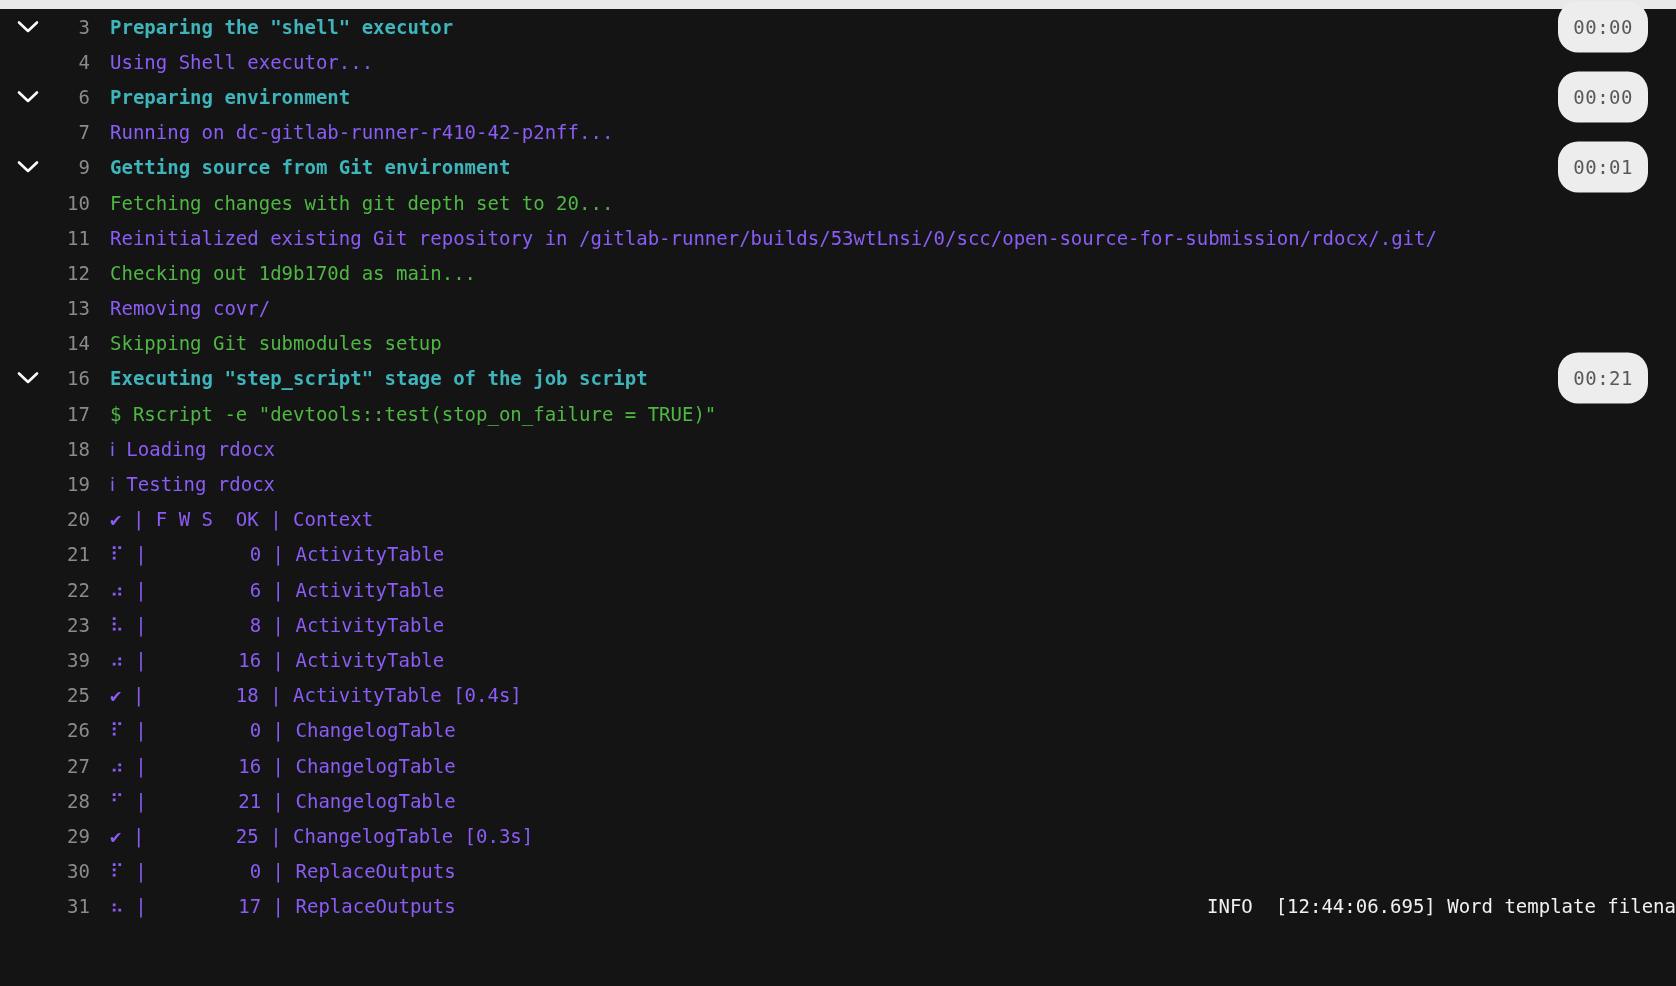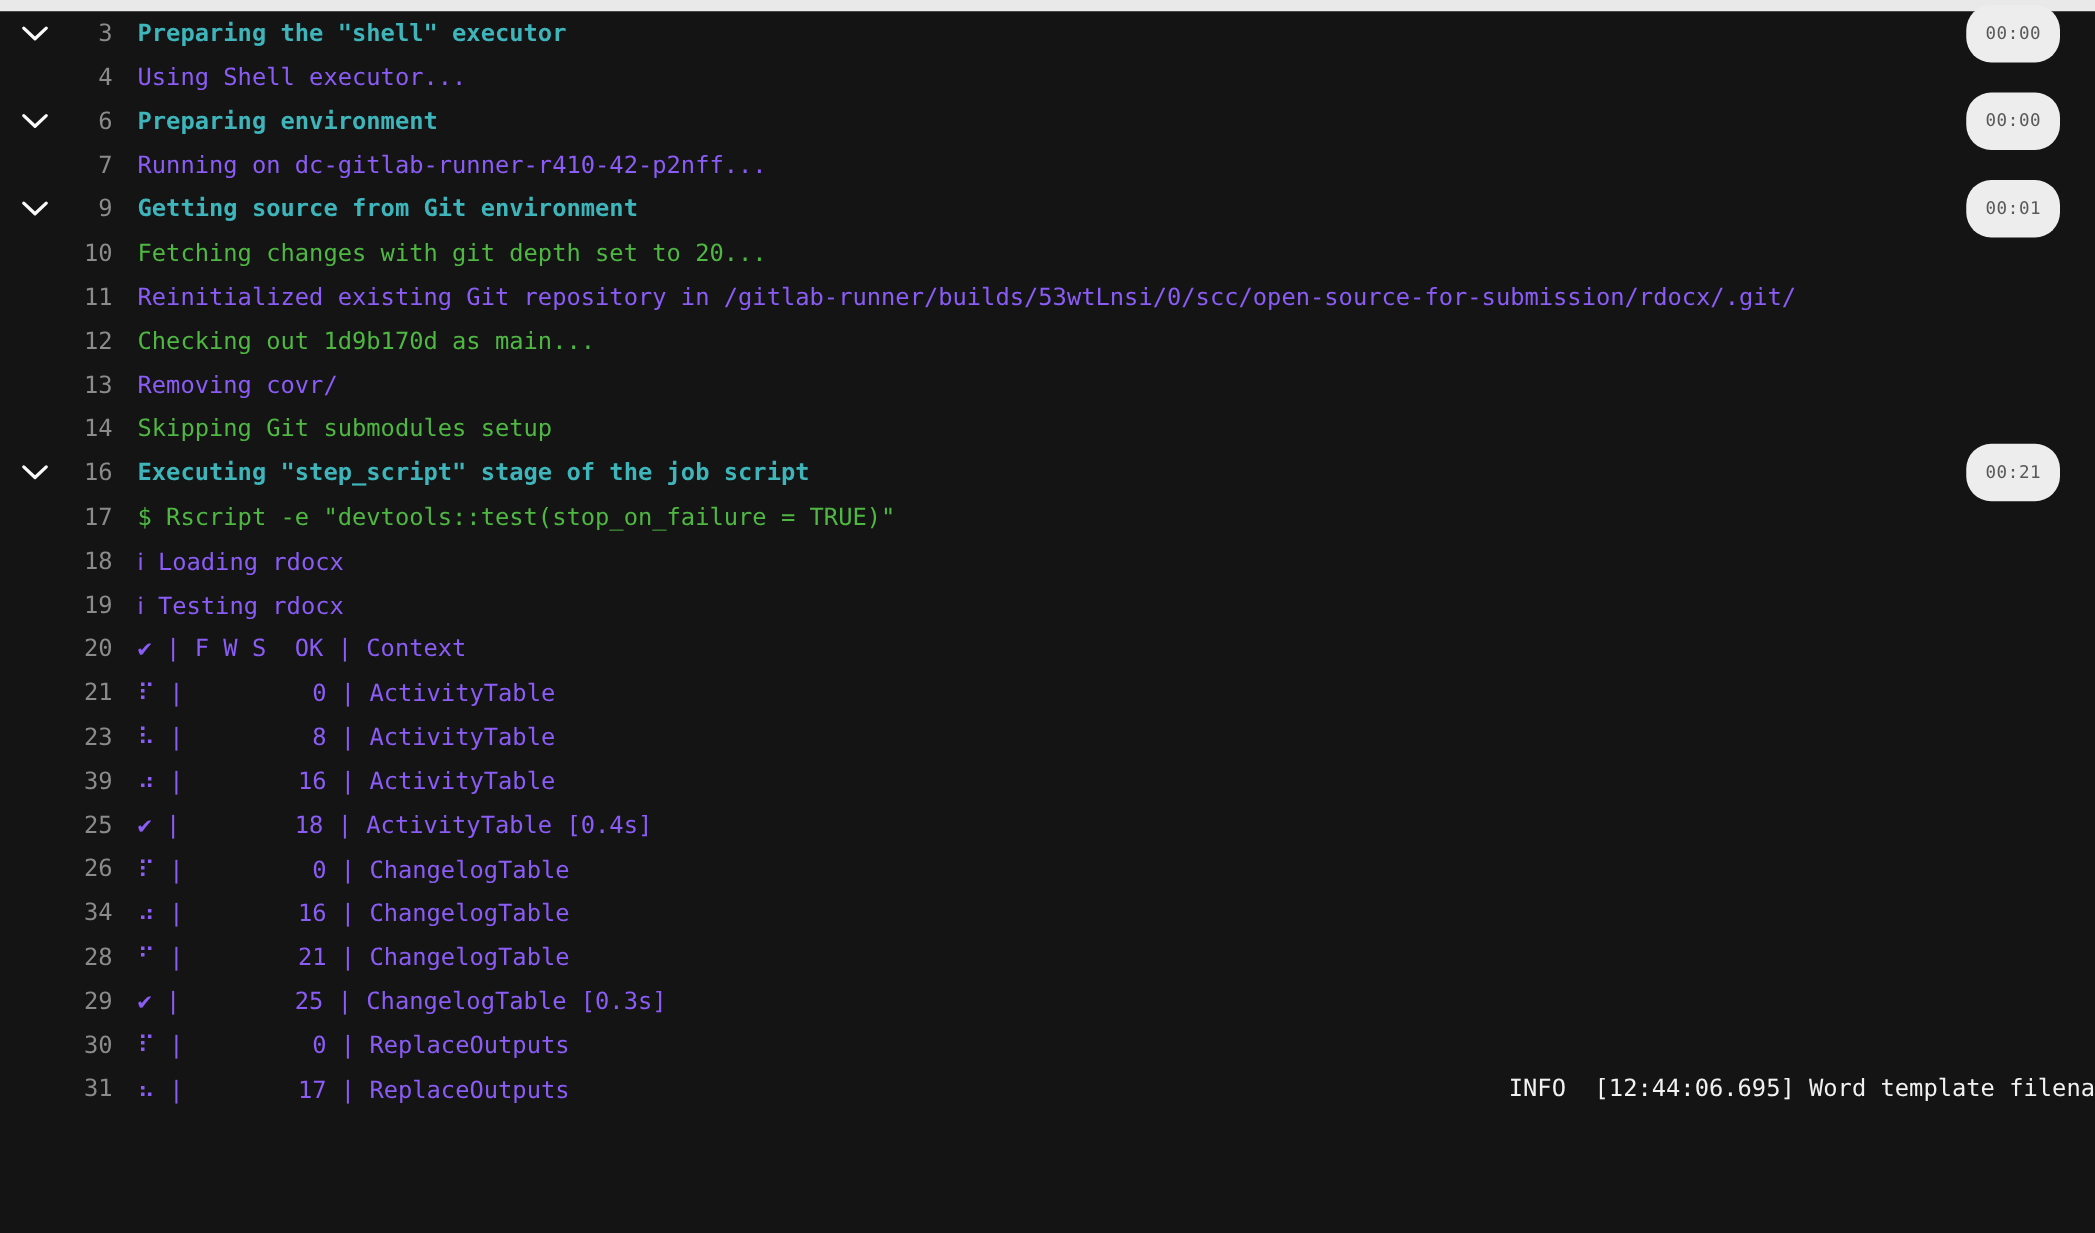--- a/index.html
+++ b/index.html
@@ -62,21 +62,21 @@
   .t-plain   { color: #8b5cf6; font-weight: 400; }
   .t-section { color: #3db5bb; font-weight: 700; }
   .t-green   { color: #4fb843; font-weight: 400; }
   .duration-badge {
     position: absolute;
     right: 28px;
     top: 50%;
     transform: translateY(-50%);
     background: #ededed;
     color: #595959;
-    font-size: 14px;
+    font-size: 19px;
     font-weight: 400;
     border-radius: 20px;
     padding: 16px 15px;
     line-height: 1;
     letter-spacing: 0.5px;
   }
   .right-text {
     position: absolute;
     right: 0;
     color: #f1f1f1;
@@ -107,22 +107,23 @@
     <div class="log-line"><a class="line-num">13</a><span class="line-text t-plain">Removing covr/</span></div>
     <div class="log-line"><a class="line-num">14</a><span class="line-text t-green">Skipping Git submodules setup</span></div>
     <div class="log-line"><span class="chevron"><svg width="22" height="14" viewBox="0 0 22 14">
           <polyline points="2,2.5 11,11 20,2.5" fill="none" stroke="#fafafa" stroke-width="2.6" stroke-linecap="round" stroke-linejoin="round"></polyline>
         </svg></span><a class="line-num">16</a><span class="line-text t-section">Executing "step_script" stage of the job script</span><span class="duration-badge">00:21</span></div>
     <div class="log-line"><a class="line-num">17</a><span class="line-text t-green">$ Rscript -e "devtools::test(stop_on_failure = TRUE)"</span></div>
     <div class="log-line"><a class="line-num">18</a><span class="line-text t-plain">ℹ Loading rdocx</span></div>
     <div class="log-line"><a class="line-num">19</a><span class="line-text t-plain">ℹ Testing rdocx</span></div>
     <div class="log-line"><a class="line-num">20</a><span class="line-text t-plain">✔ | F W S  OK | Context</span></div>
     <div class="log-line"><a class="line-num">21</a><span class="line-text t-plain">⠏ |         0 | ActivityTable</span></div>
+    <div class="log-line"><a class="line-num">22</a><span class="line-text t-plain">⠴ |         6 | ActivityTable</span></div>
     <div class="log-line"><a class="line-num">23</a><span class="line-text t-plain">⠧ |         8 | ActivityTable</span></div>
     <div class="log-line"><a class="line-num">39</a><span class="line-text t-plain">⠴ |        16 | ActivityTable</span></div>
     <div class="log-line"><a class="line-num">25</a><span class="line-text t-plain">✔ |        18 | ActivityTable [0.4s]</span></div>
     <div class="log-line"><a class="line-num">26</a><span class="line-text t-plain">⠏ |         0 | ChangelogTable</span></div>
-    <div class="log-line"><a class="line-num">34</a><span class="line-text t-plain">⠴ |        16 | ChangelogTable</span></div>
+    <div class="log-line"><a class="line-num">27</a><span class="line-text t-plain">⠴ |        16 | ChangelogTable</span></div>
     <div class="log-line"><a class="line-num">28</a><span class="line-text t-plain">⠋ |        21 | ChangelogTable</span></div>
     <div class="log-line"><a class="line-num">29</a><span class="line-text t-plain">✔ |        25 | ChangelogTable [0.3s]</span></div>
     <div class="log-line"><a class="line-num">30</a><span class="line-text t-plain">⠏ |         0 | ReplaceOutputs</span></div>
     <div class="log-line"><a class="line-num">31</a><span class="line-text t-plain">⠦ |        17 | ReplaceOutputs</span><span class="right-text">INFO  [12:44:06.695] Word template filena</span></div>
   </div>
 
 </body></html>

